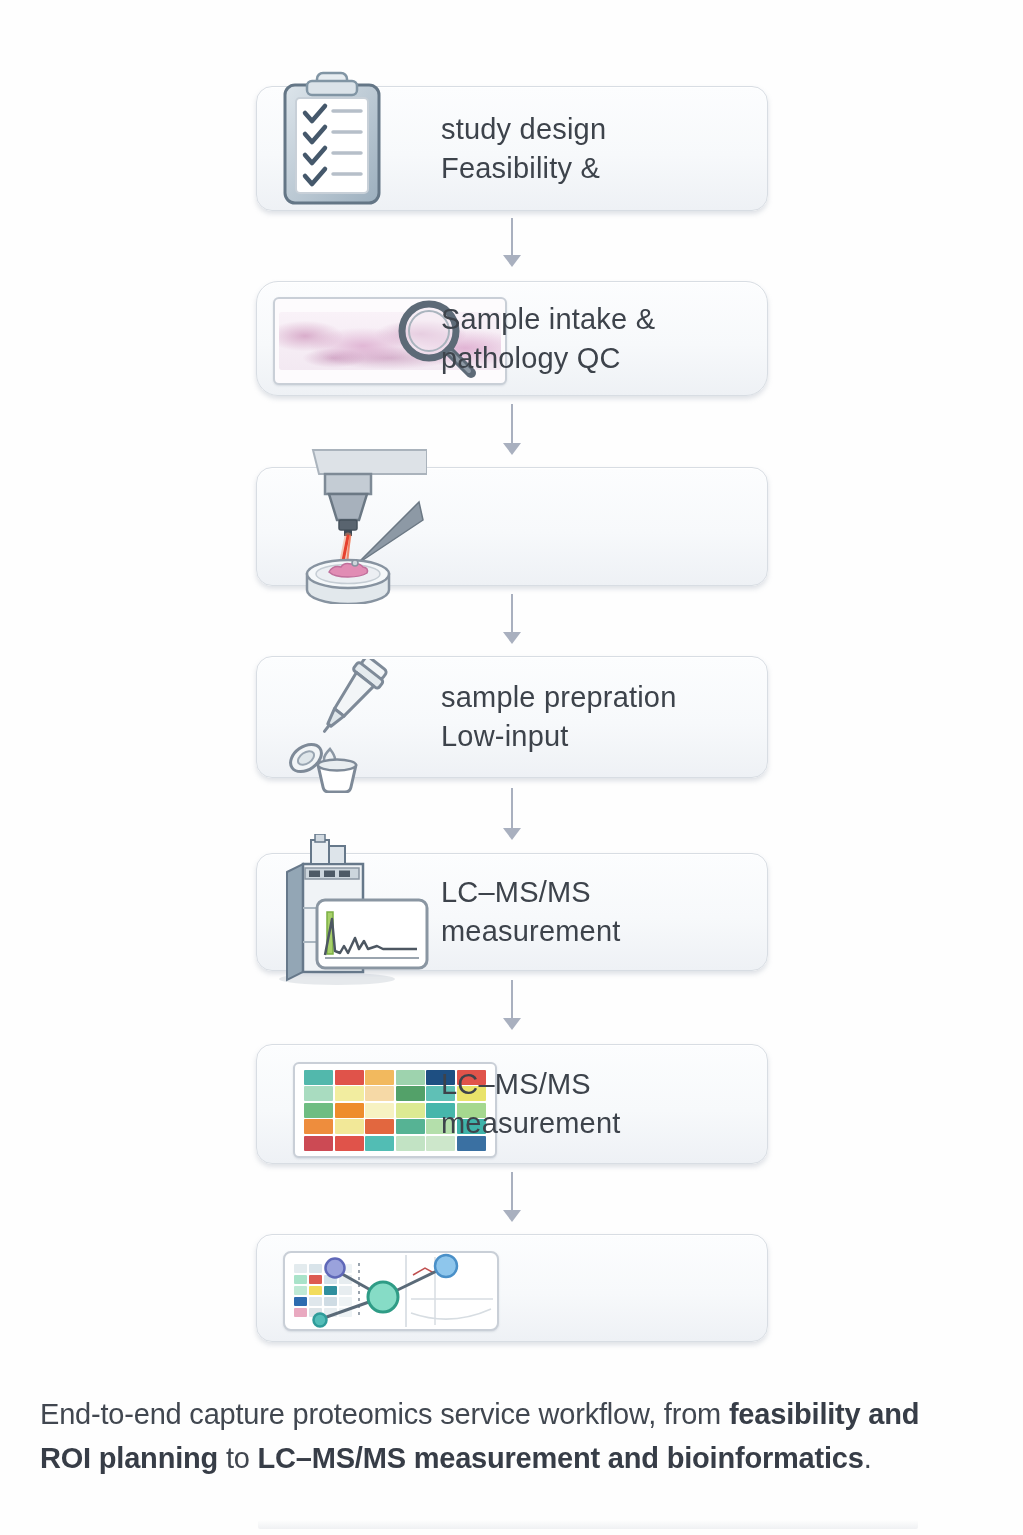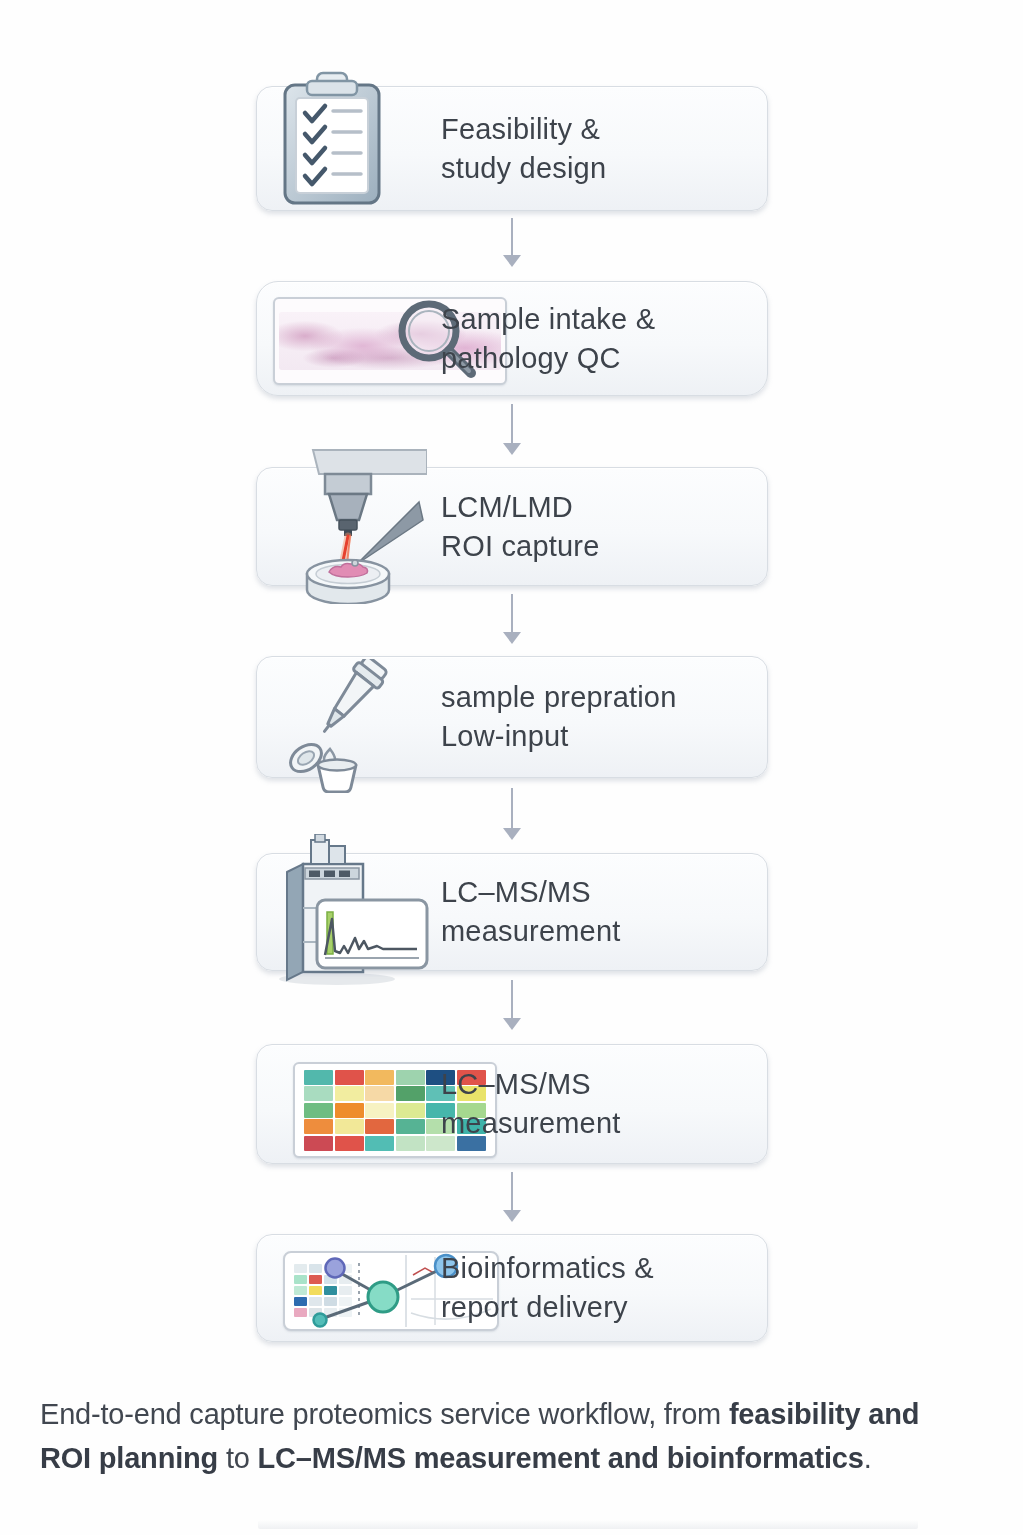--- a/index.html
+++ b/index.html
@@ -119,22 +119,22 @@
         <path d="M28 105 l7 8 l13 -15"></path>
       </g>
       <g stroke="#b6bfc9" stroke-width="3.5" stroke-linecap="round">
         <line x1="56" y1="40" x2="84" y2="40"></line>
         <line x1="56" y1="61" x2="84" y2="61"></line>
         <line x1="56" y1="82" x2="84" y2="82"></line>
         <line x1="56" y1="103" x2="84" y2="103"></line>
       </g>
     </svg>
     <div class="step-label">
+      <span>study design</span>
       <span>Feasibility &amp;</span>
-      <span>study design</span>
     </div>
   </div>
 
   <div class="flow-arrow" style="top:218px;">
     <div class="shaft" style="height:37px;"></div>
     <div class="head"></div>
   </div>
 
   <div class="step-box" style="top:281px;height:113px;border-radius:22px;">
     <div class="icon-abs histo-panel">
@@ -169,24 +169,20 @@
         <line x1="81" y1="92" x2="75" y2="122" stroke="#e6402e" stroke-width="3"></line>
         <line x1="83" y1="92" x2="80" y2="121" stroke="#f07050" stroke-width="2" opacity=".8"></line>
       </g>
       <path d="M152 58 L90 120 L156 76 Z" fill="#8d99a5" stroke="#6b7884" stroke-width="1.5"></path>
       <path d="M40 130 v16 a41 14 0 0 0 82 0 v-16 Z" fill="#e2e8ec" stroke="#8793a0" stroke-width="2.5"></path>
       <ellipse cx="81" cy="130" rx="41" ry="14" fill="#f5f8fa" stroke="#8793a0" stroke-width="2.5"></ellipse>
       <ellipse cx="81" cy="130" rx="32" ry="9.5" fill="#eceff3" stroke="#c5cdd4" stroke-width="1.5"></ellipse>
       <path d="M62 128 q4 -7 12 -5 q3 -5 10 -3 q8 -2 12 3 q6 1 4 6 q-6 4 -19 4 q-14 0 -19 -5 Z" fill="#e18cb4" stroke="#c06f9b" stroke-width="1.5"></path>
       <circle cx="88" cy="119" r="3" fill="#cfd6dc" stroke="#8793a0" stroke-width="1.5"></circle>
     </svg>
-    <div class="step-label">
-      <span>LCM/LMD</span>
-      <span>ROI capture</span>
-    </div>
   </div>
 
   <div class="flow-arrow" style="top:594px;">
     <div class="shaft" style="height:38px;"></div>
     <div class="head"></div>
   </div>
 
   <div class="step-box" style="top:656px;height:120px;">
     <svg class="icon-abs" style="left:16px;top:2px;" width="134" height="134" viewBox="0 0 134 134">
       <g transform="translate(97,14) rotate(38)" fill="#f2f5f7" stroke="#7e8a98" stroke-width="3" stroke-linejoin="round">
@@ -328,24 +324,20 @@
           <line x1="50" y1="17" x2="98" y2="44"></line>
           <line x1="98" y1="44" x2="160" y2="14"></line>
           <line x1="98" y1="44" x2="36" y2="66"></line>
         </g>
         <circle cx="98" cy="44" r="15" fill="#86dcc6" stroke="#2f9c86" stroke-width="3"></circle>
         <circle cx="50" cy="15" r="9.5" fill="#9aa2dc" stroke="#5f68b8" stroke-width="2.5"></circle>
         <circle cx="161" cy="13" r="11" fill="#8ec6ec" stroke="#4a90c8" stroke-width="2.5"></circle>
         <circle cx="35" cy="67" r="6.5" fill="#52bdb8" stroke="#2f9c9a" stroke-width="2.5"></circle>
       </svg>
     </div>
-    <div class="step-label">
-      <span>Bioinformatics &amp;</span>
-      <span>report delivery</span>
-    </div>
   </div>
 
   <div class="caption">
     <span>End-to-end capture proteomics service workflow, from </span><b>feasibility and ROI planning</b><span> to </span><b>LC–MS/MS measurement and bioinformatics</b><span>.</span>
   </div>
 
   <div class="bottom-artifact"></div>
 </div>
 
 </body></html>

